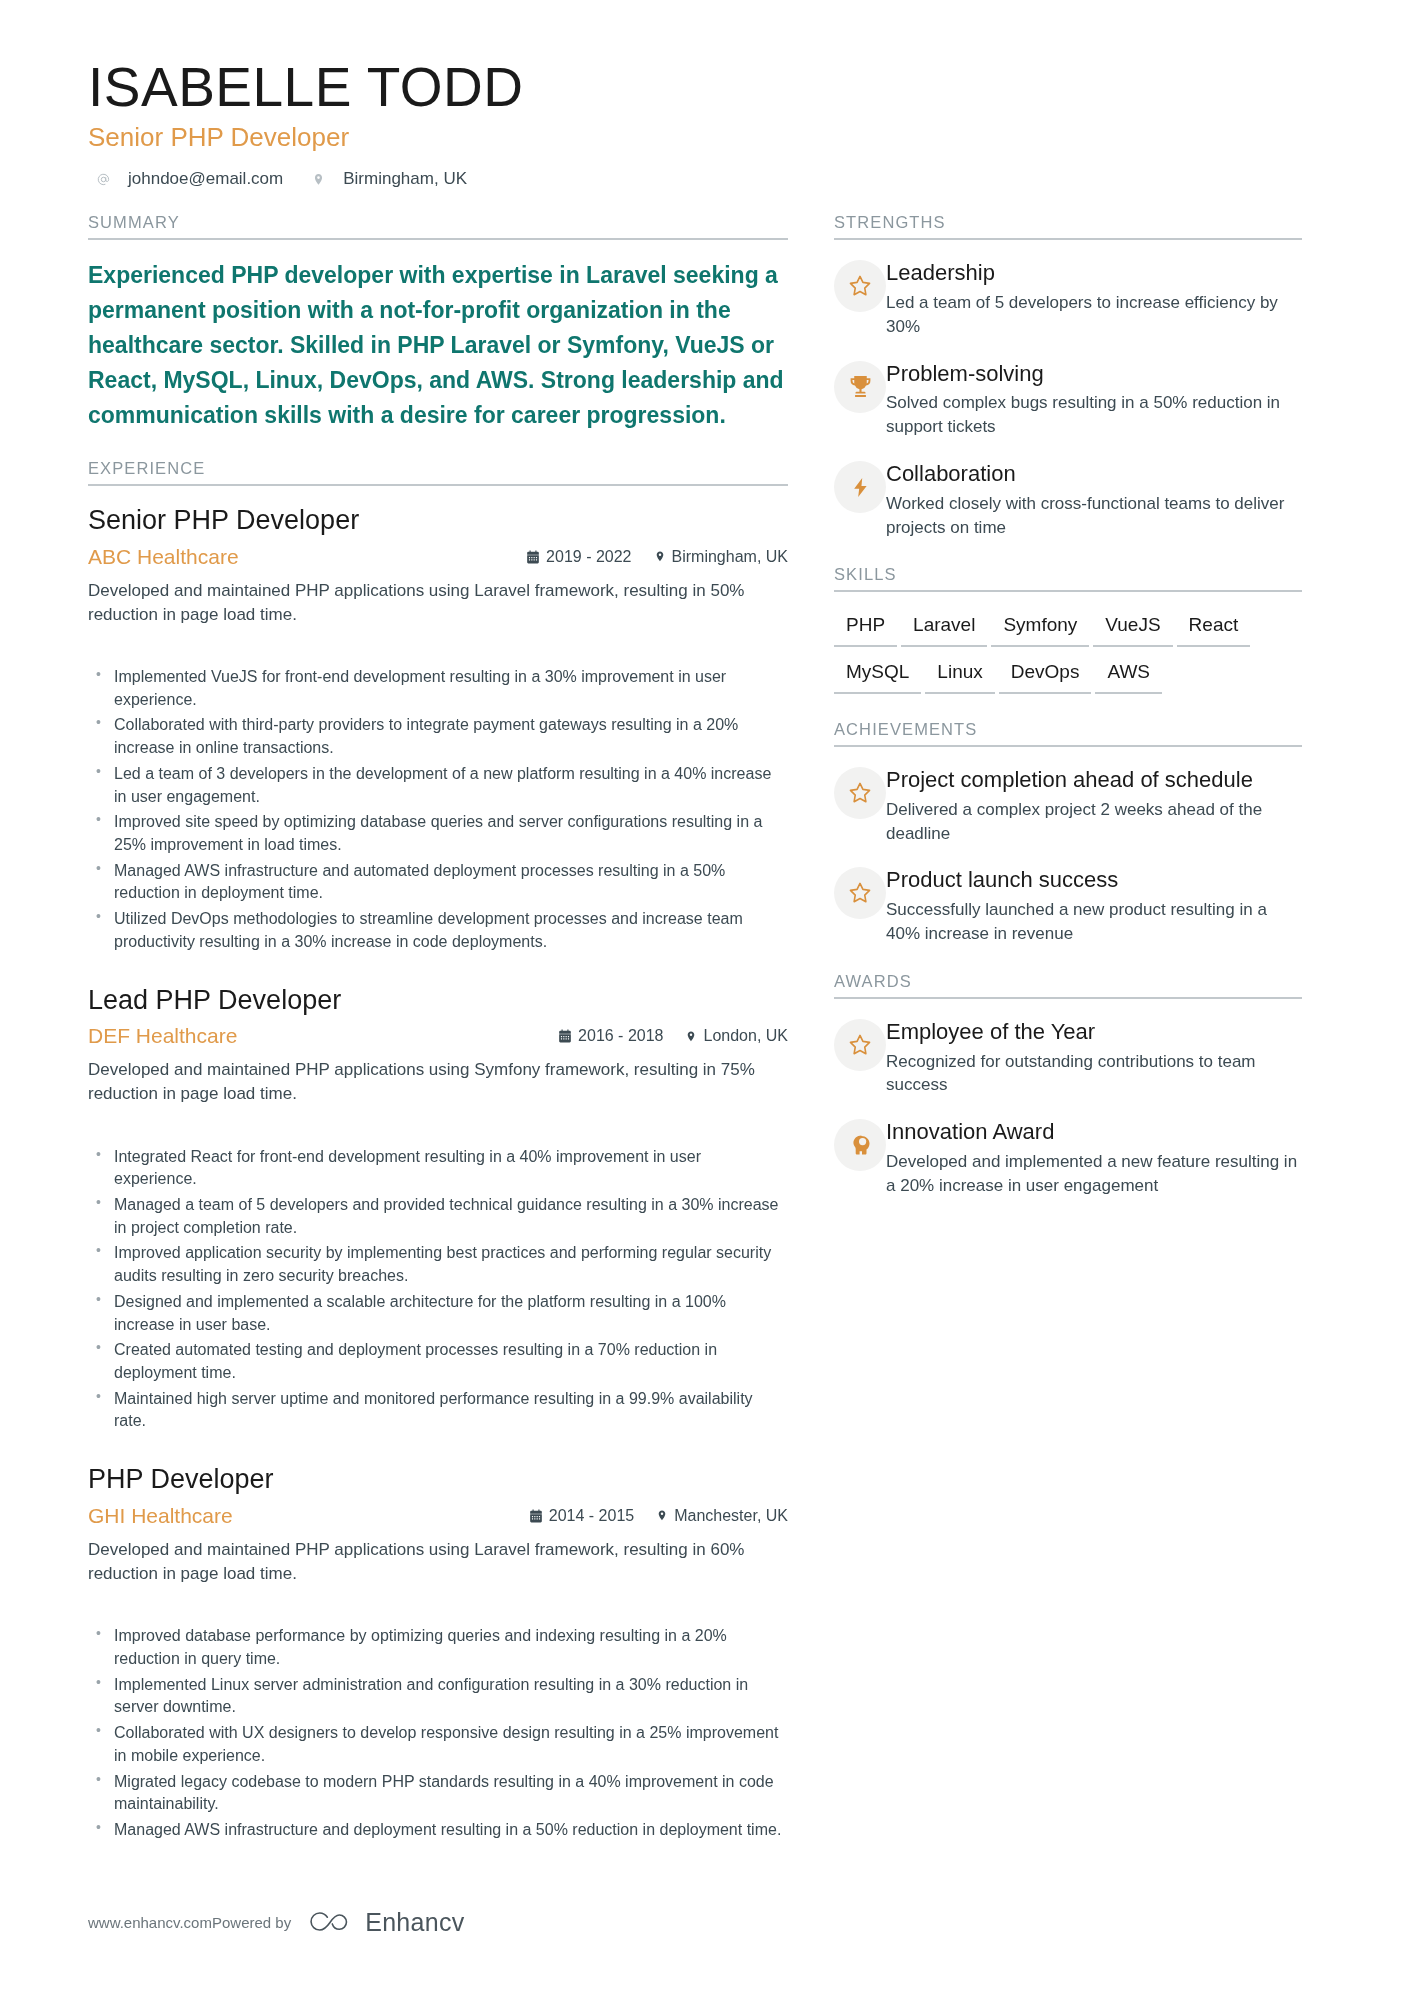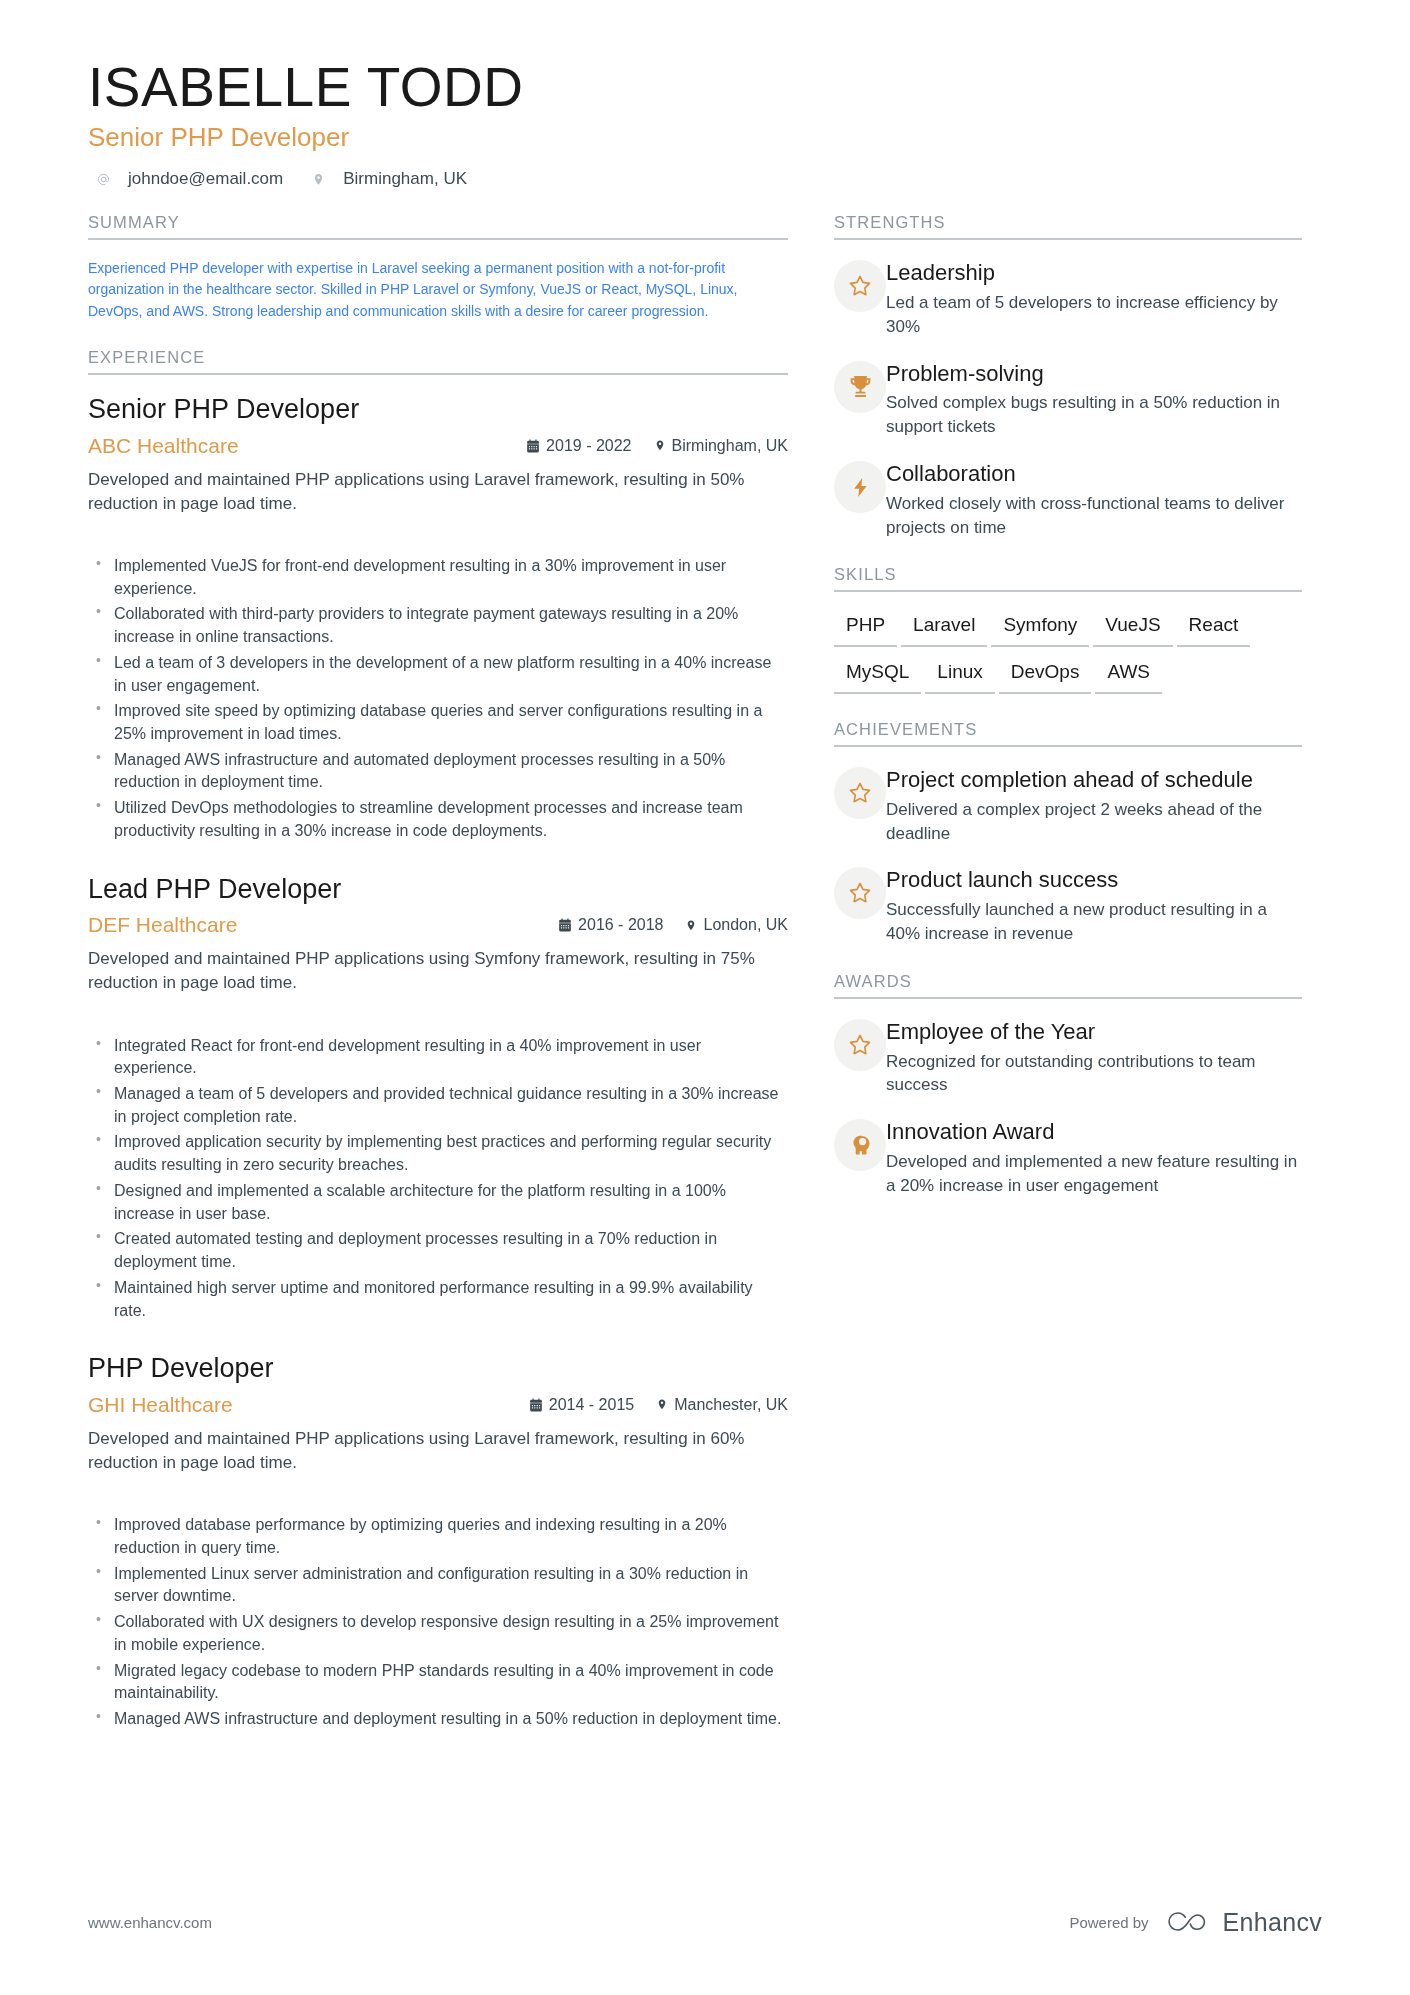--- a/index.html
+++ b/index.html
@@ -84,23 +84,24 @@
     letter-spacing: 1.1px;
     color: #8b979e;
     font-weight: 400;
     padding-bottom: 6px;
     border-bottom: 2px solid #c2c8cc;
     margin-bottom: 18px;
   }
 
   
   .summary-text {
-    font-size: 14px;
+    font-size: 23px;
     line-height: 1.52;
-    color: #3b82f6;
+    color: #0f766e;
+    font-weight: bold;
   }
 
   
   .exp-item { margin-bottom: 30px; }
   .exp-item:last-child { margin-bottom: 0; }
 
   .exp-role {
     font-size: 27px;
     font-weight: 400;
     color: #1a1a1a;
@@ -223,21 +224,20 @@
   }
 
   
   .footer {
     position: absolute;
     left: 88px;
     right: 88px;
     bottom: 58px;
     display: flex;
     align-items: center;
-    justify-content: space-between;
     font-size: 15px;
     color: #6b757b;
   }
 
   .powered {
     display: flex;
     align-items: center;
     gap: 16px;
   }
 

